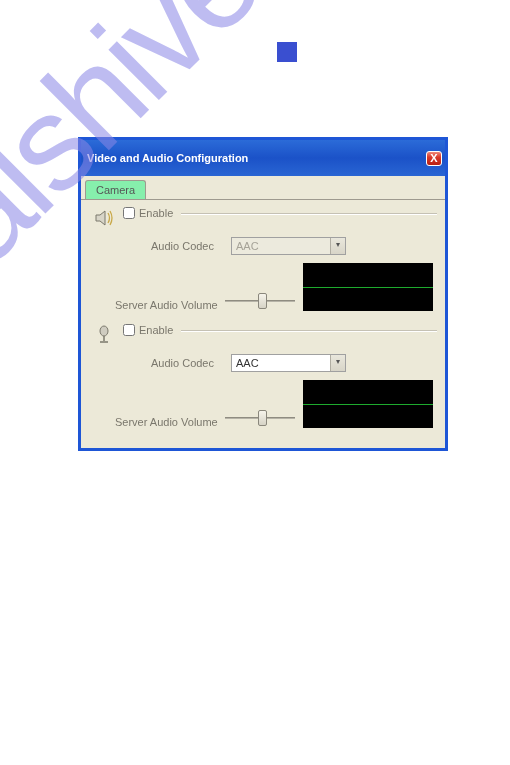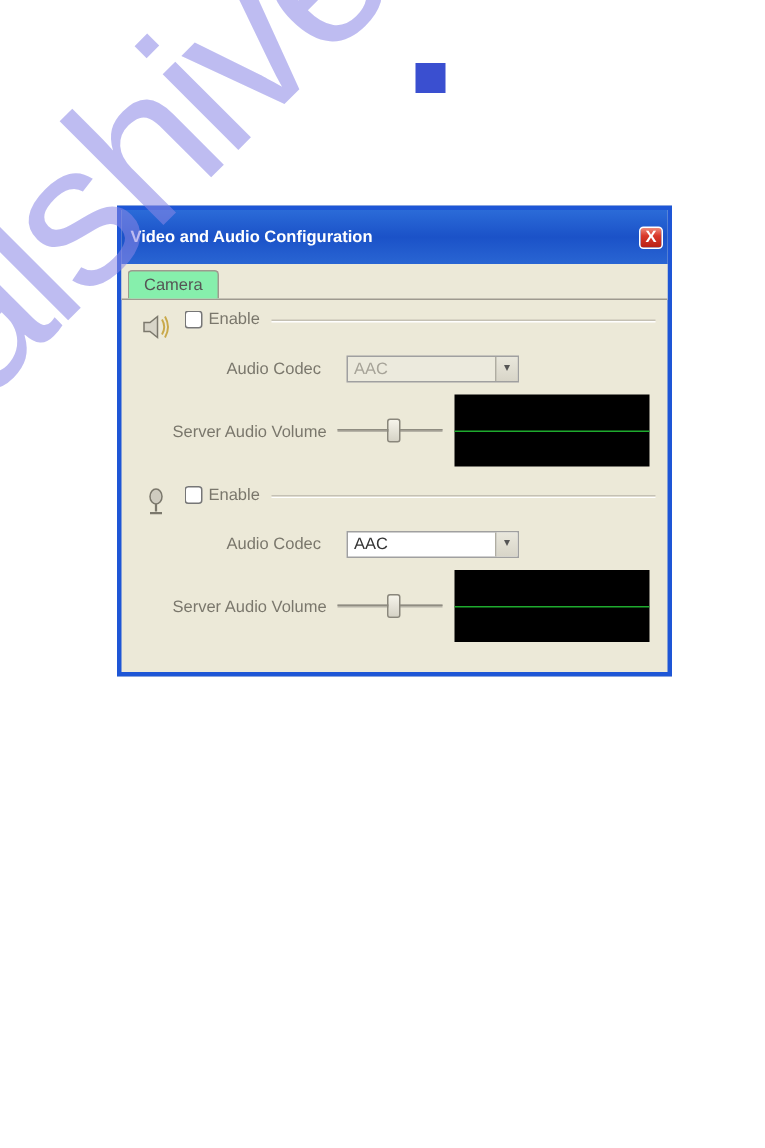--- a/index.html
+++ b/index.html
@@ -161,21 +161,21 @@
     height: 16px;
     background: linear-gradient(180deg,#e9e7dc 0%, #d8d5c8 100%);
     border-left: 1px solid #b0ada2;
     text-align: center;
     line-height: 14px;
     font-size: 8px;
     color: #555;
   }
   .vol-row {
     display: flex;
-    align-items: center;
+    align-items: flex-end;
     padding: 0 0 0 26px;
   }
   .vol-row .lbl {
     width: 110px;
     color: #7a776c;
     padding-top: 2px;
   }
   .slider-wrap {
     width: 70px;
     padding-top: 0px;

